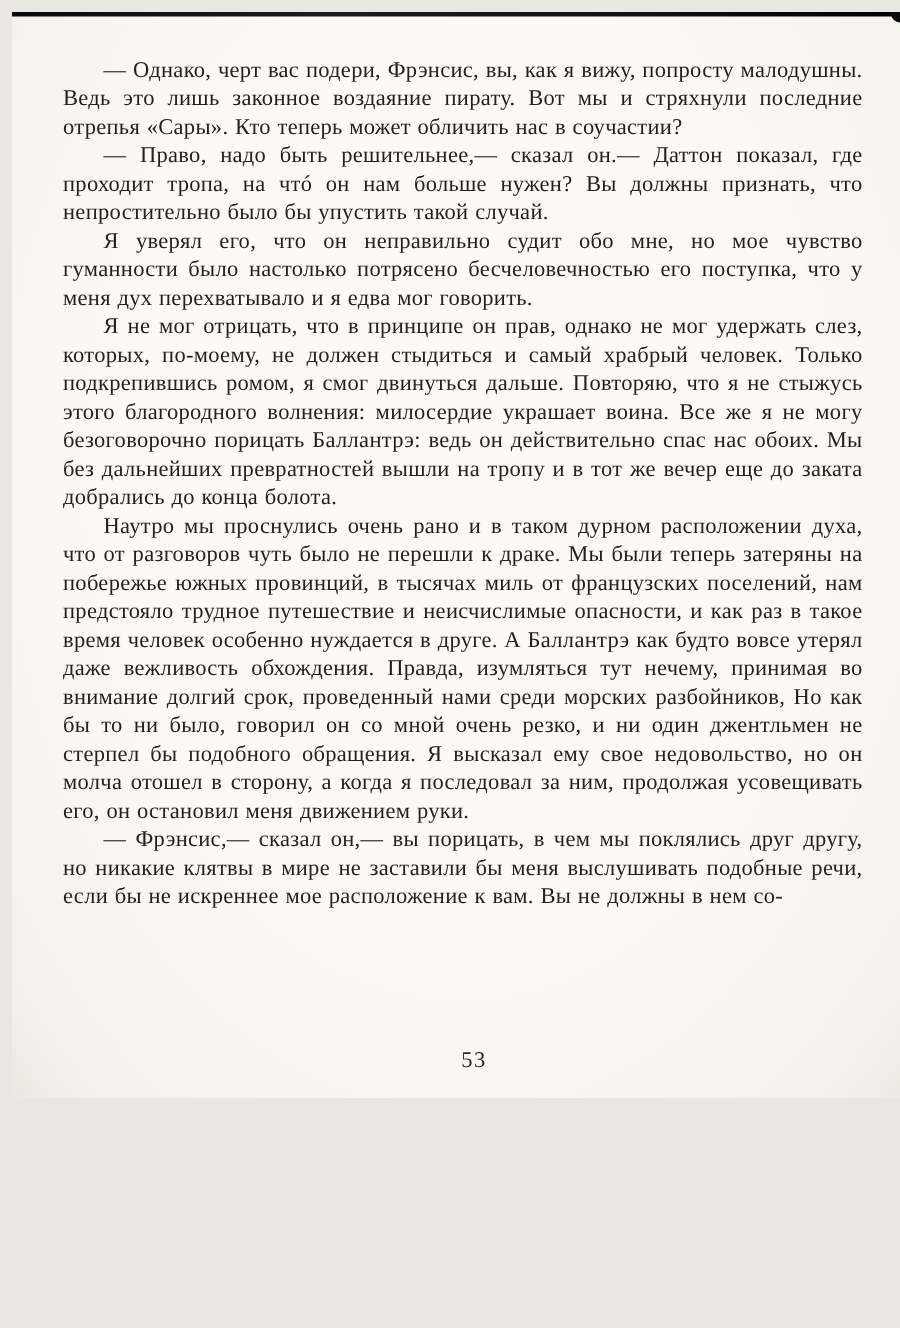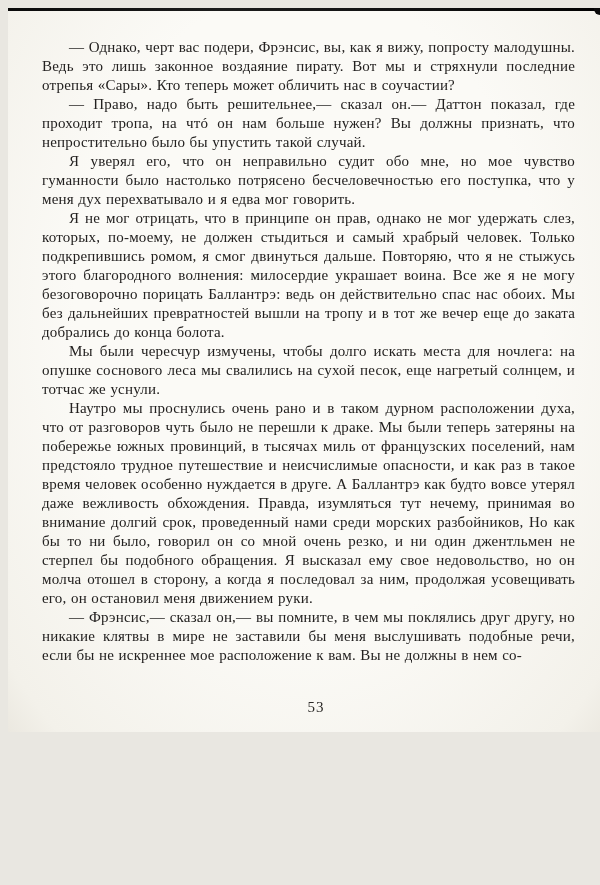--- a/index.html
+++ b/index.html
@@ -63,19 +63,18 @@
 
 <div class="page">
   <div class="scan-edge-top"></div>
   <div class="scan-edge-corner"></div>
 
   <div class="text-block">
     <p class="para">— Однако, черт вас подери, Фрэнсис, вы, как я вижу, попросту малодушны. Ведь это лишь законное воздаяние пирату. Вот мы и стряхнули последние отрепья «Сары». Кто теперь может обличить нас в соучастии?</p>
     <p class="para">— Право, надо быть решительнее,— сказал он.— Даттон показал, где проходит тропа, на чтó он нам больше нужен? Вы должны признать, что непростительно было бы упустить такой случай.</p>
     <p class="para">Я уверял его, что он неправильно судит обо мне, но мое чувство гуманности было настолько потрясено бесчеловечностью его поступка, что у меня дух перехватывало и я едва мог говорить.</p>
     <p class="para">Я не мог отрицать, что в принципе он прав, однако не мог удержать слез, которых, по-моему, не должен стыдиться и самый храбрый человек. Только подкрепившись ромом, я смог двинуться дальше. Повторяю, что я не стыжусь этого благородного волнения: милосердие украшает воина. Все же я не могу безоговорочно порицать Баллантрэ: ведь он действительно спас нас обоих. Мы без дальнейших превратностей вышли на тропу и в тот же вечер еще до заката добрались до конца болота.</p>
-    <p class="para">Мы были чересчур измучены, чтобы долго искать места для ночлега: на опушке соснового леса мы свалились на сухой песок, еще нагретый солнцем, и тотчас же уснули.</p>
     <p class="para">Наутро мы проснулись очень рано и в таком дурном расположении духа, что от разговоров чуть было не перешли к драке. Мы были теперь затеряны на побережье южных провинций, в тысячах миль от французских поселений, нам предстояло трудное путешествие и неисчислимые опасности, и как раз в такое время человек особенно нуждается в друге. А Баллантрэ как будто вовсе утерял даже вежливость обхождения. Правда, изумляться тут нечему, принимая во внимание долгий срок, проведенный нами среди морских разбойников, Но как бы то ни было, говорил он со мной очень резко, и ни один джентльмен не стерпел бы подобного обращения. Я высказал ему свое недовольство, но он молча отошел в сторону, а когда я последовал за ним, продолжая усовещивать его, он остановил меня движением руки.</p>
-    <p class="para">— Фрэнсис,— сказал он,— вы помните, в чем мы поклялись друг другу, но никакие клятвы в мире не заставили бы меня выслушивать подобные речи, если бы не искреннее мое расположение к вам. Вы не должны в нем со-</p>
+    <p class="para">— Фрэнсис,— сказал он,— вы порицать, в чем мы поклялись друг другу, но никакие клятвы в мире не заставили бы меня выслушивать подобные речи, если бы не искреннее мое расположение к вам. Вы не должны в нем со-</p>
   </div>
 
   <div class="page-number">53</div>
 </div>
 
 </body></html>

